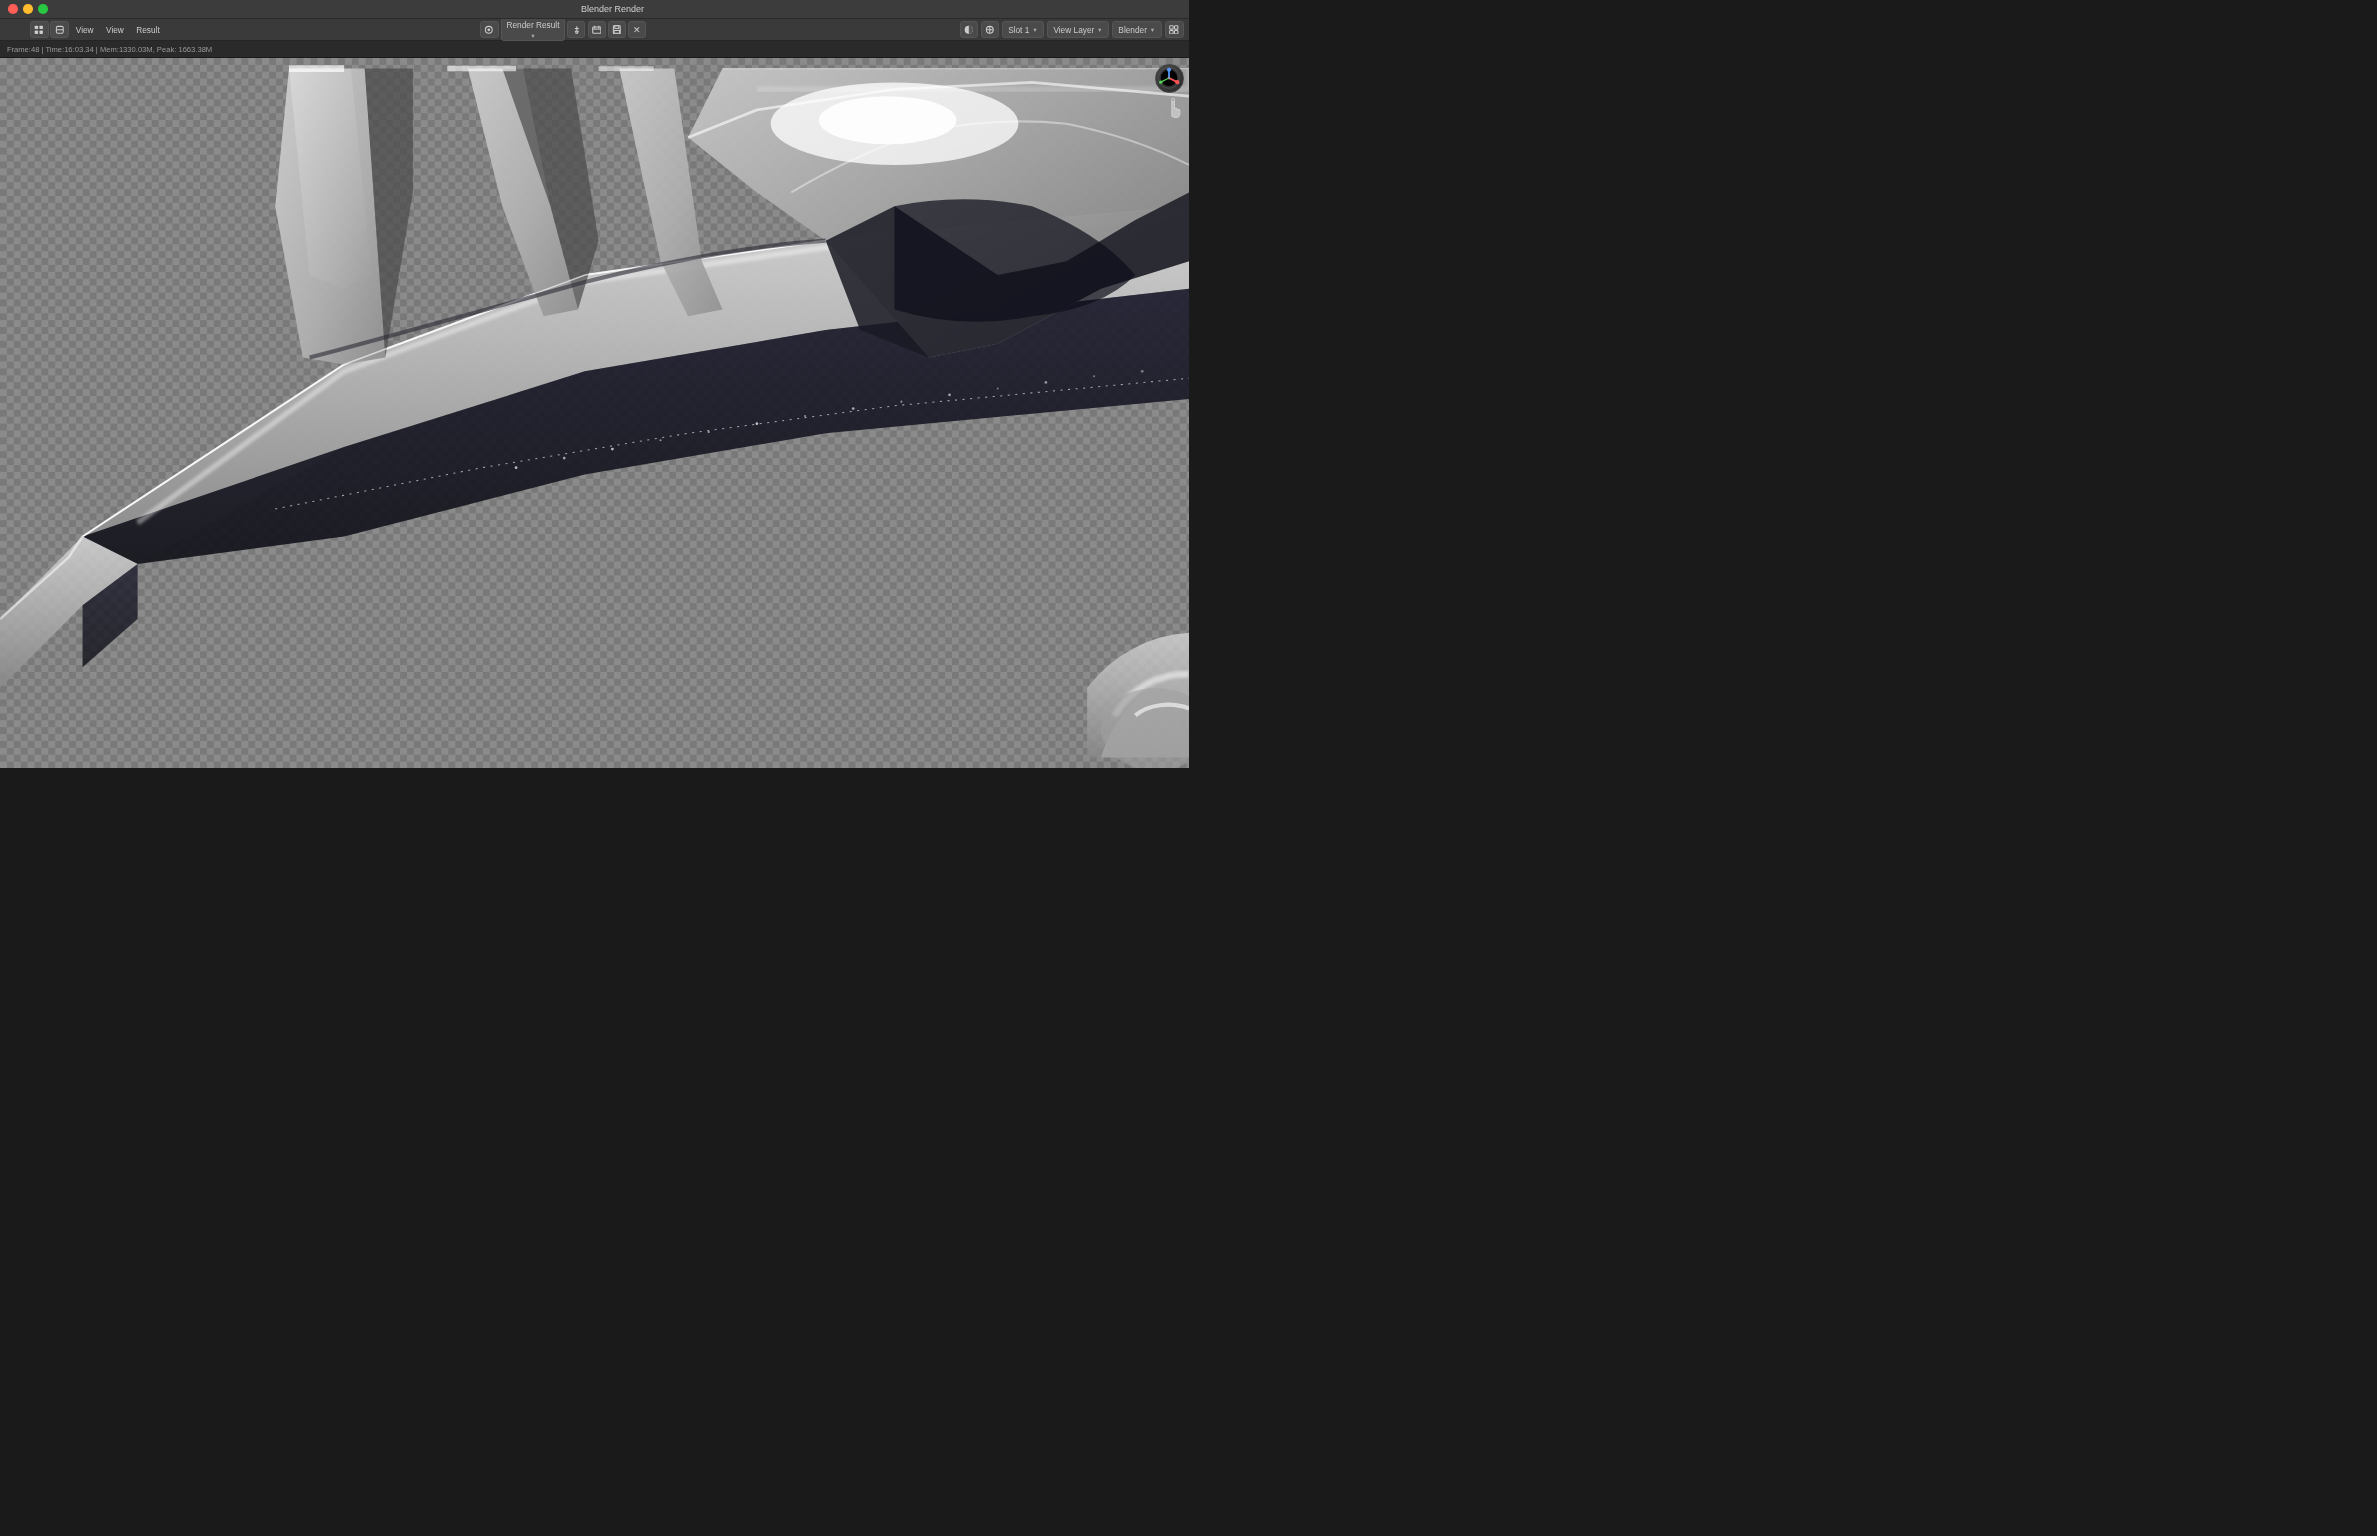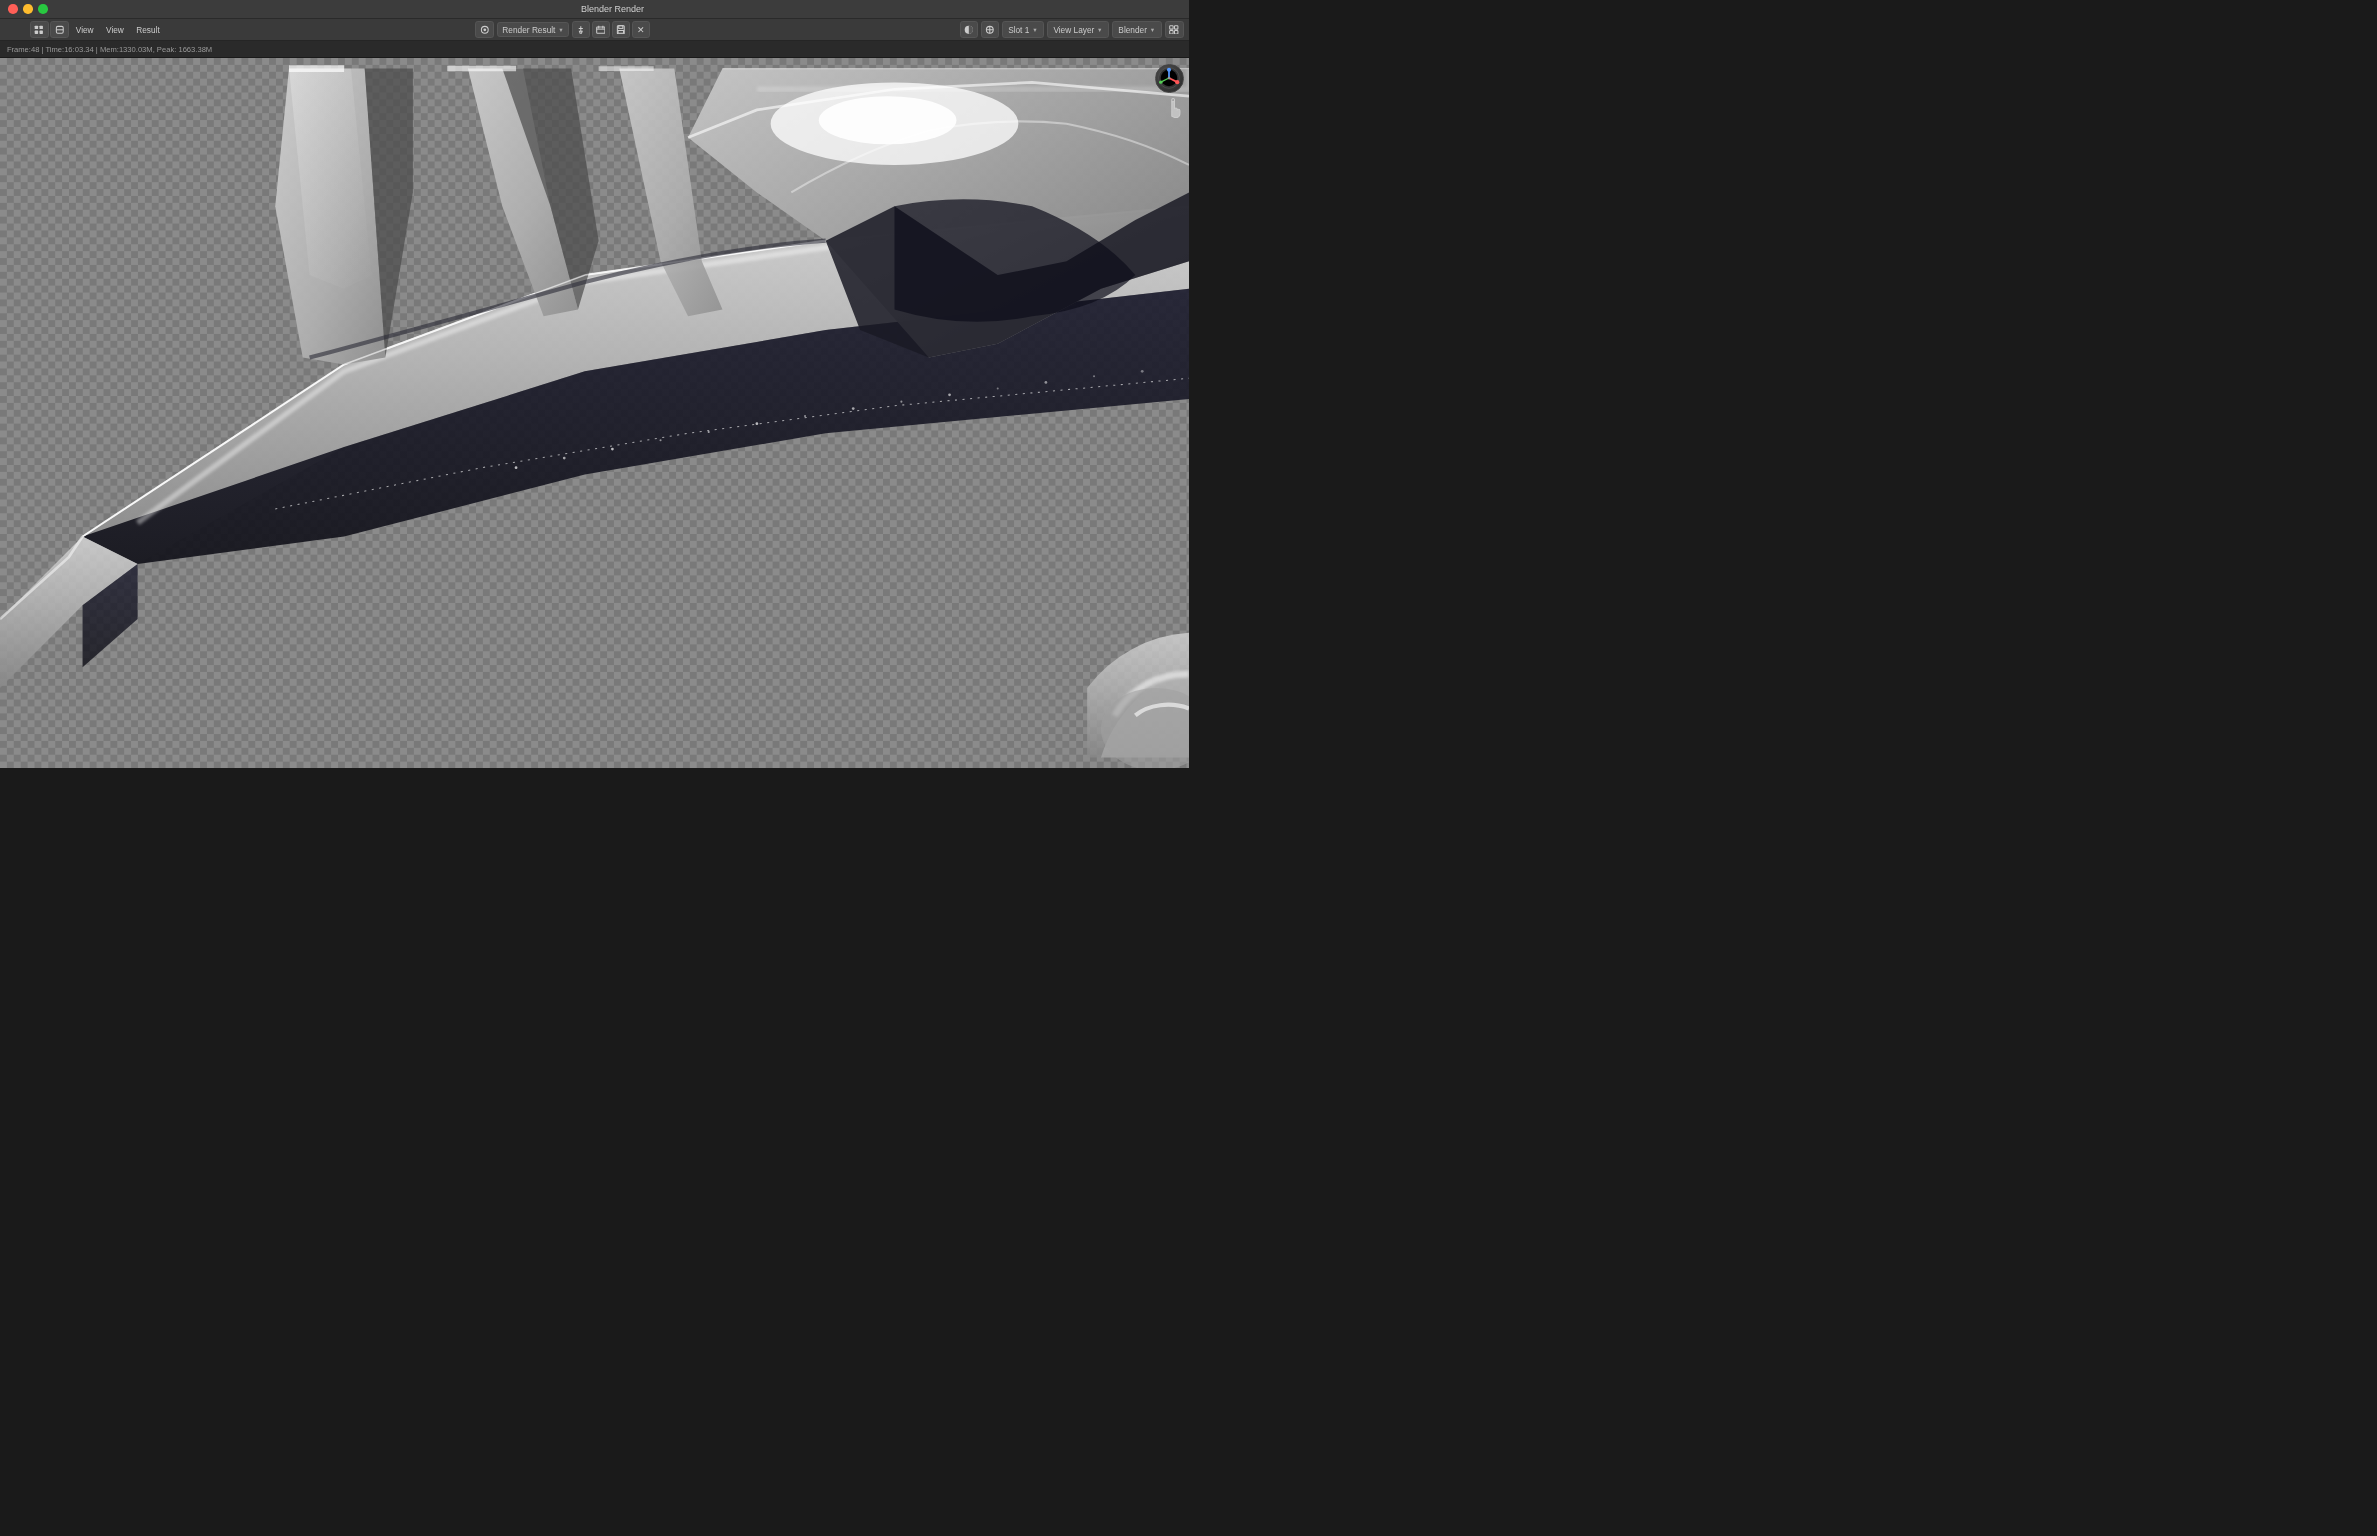--- a/index.html
+++ b/index.html
@@ -94,20 +94,21 @@
     }
     .render-result-group {
       display: flex;
       align-items: center;
       gap: 2.8px;
       background: #4a4a4a;
       border: 0.7px solid #555;
       border-radius: 2.8px;
       padding: 1.4px 4.1px;
       cursor: pointer;
+      flex-direction: column;
     }
     .render-result-text {
       font-size: 8.3px;
       color: #cccccc;
     }
     .icon-btn-group {
       display: flex;
       align-items: center;
       gap: 2.1px;
     }

